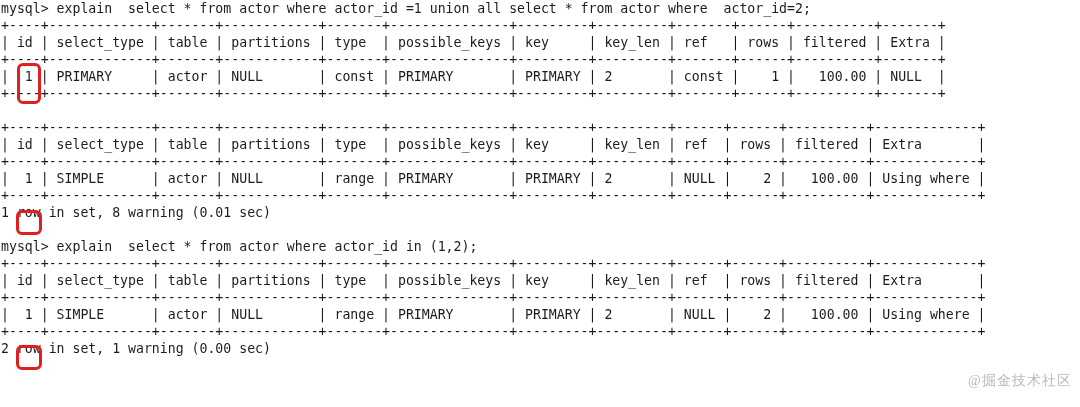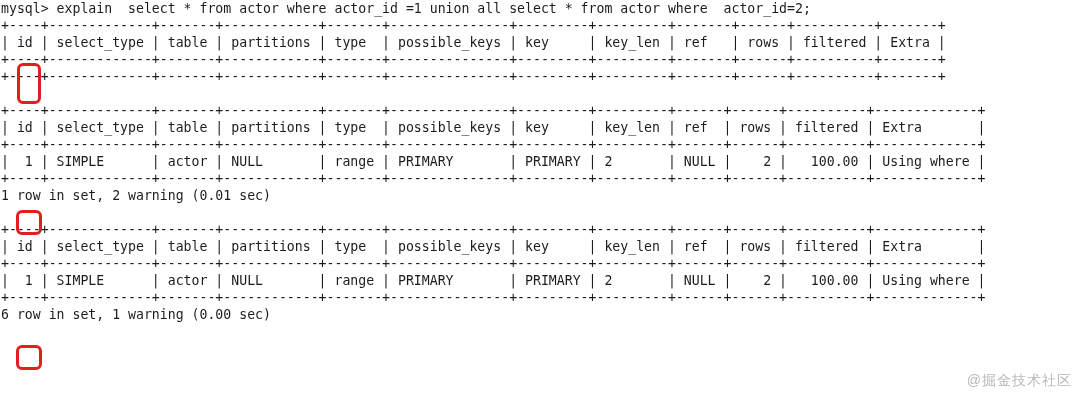--- a/index.html
+++ b/index.html
@@ -46,53 +46,55 @@
     background: transparent;
   }
   #hl-box-1 { left: 17px;  top: 63px;  width: 24px; height: 41px; }
   #hl-box-2 { left: 16px;  top: 210px; width: 26px; height: 25px; }
   #hl-box-3 { left: 16px;  top: 345px; width: 26px; height: 25px; }
 
   .watermark {
     position: absolute;
     right: 8px;
     bottom: 18px;
-    font-family: Liberation Sans, sans-serif;
+    font-family: Liberation Serif, serif;
     font-size: 14px;
     color: #b8b8b8;
     letter-spacing: 1px;
     white-space: nowrap;
     user-select: none;
   }
 </style>
 </head>
 <body>
 
 <div id="terminal">
 
   <div class="tline">mysql&gt; explain  select * from actor where actor_id =1 union all select * from actor where  actor_id=2;</div>
   <div class="tline">+----+-------------+-------+------------+-------+---------------+---------+---------+-------+------+----------+-------+</div>
   <div class="tline">| id | select_type | table | partitions | type  | possible_keys | key     | key_len | ref   | rows | filtered | Extra |</div>
   <div class="tline">+----+-------------+-------+------------+-------+---------------+---------+---------+-------+------+----------+-------+</div>
+  <div class="tline">|  1 | PRIMARY     | actor | NULL       | const | PRIMARY       | PRIMARY | 2       | const |    1 |   100.00 | NULL  |</div>
   <div class="tline">+----+-------------+-------+------------+-------+---------------+---------+---------+-------+------+----------+-------+</div>
   <div class="tline blank"></div>
 
   <div class="tline">+----+-------------+-------+------------+-------+---------------+---------+---------+------+------+----------+-------------+</div>
   <div class="tline">| id | select_type | table | partitions | type  | possible_keys | key     | key_len | ref  | rows | filtered | Extra       |</div>
   <div class="tline">+----+-------------+-------+------------+-------+---------------+---------+---------+------+------+----------+-------------+</div>
   <div class="tline">|  1 | SIMPLE      | actor | NULL       | range | PRIMARY       | PRIMARY | 2       | NULL |    2 |   100.00 | Using where |</div>
   <div class="tline">+----+-------------+-------+------------+-------+---------------+---------+---------+------+------+----------+-------------+</div>
-  <div class="tline">1 row in set, 2 warning (0.01 sec)</div>
+  <div class="tline">1 row in set, 8 warning (0.01 sec)</div>
   <div class="tline blank"></div>
 
+  <div class="tline">mysql&gt; explain  select * from actor where actor_id in (1,2);</div>
   <div class="tline">+----+-------------+-------+------------+-------+---------------+---------+---------+------+------+----------+-------------+</div>
   <div class="tline">| id | select_type | table | partitions | type  | possible_keys | key     | key_len | ref  | rows | filtered | Extra       |</div>
   <div class="tline">+----+-------------+-------+------------+-------+---------------+---------+---------+------+------+----------+-------------+</div>
   <div class="tline">|  1 | SIMPLE      | actor | NULL       | range | PRIMARY       | PRIMARY | 2       | NULL |    2 |   100.00 | Using where |</div>
   <div class="tline">+----+-------------+-------+------------+-------+---------------+---------+---------+------+------+----------+-------------+</div>
-  <div class="tline">6 row in set, 1 warning (0.00 sec)</div>
+  <div class="tline">2 row in set, 1 warning (0.00 sec)</div>
 
   <div class="hl-box" id="hl-box-1"></div>
   <div class="hl-box" id="hl-box-2"></div>
   <div class="hl-box" id="hl-box-3"></div>
 
   <div class="watermark">@掘金技术社区</div>
 </div>
 
 </body></html>

